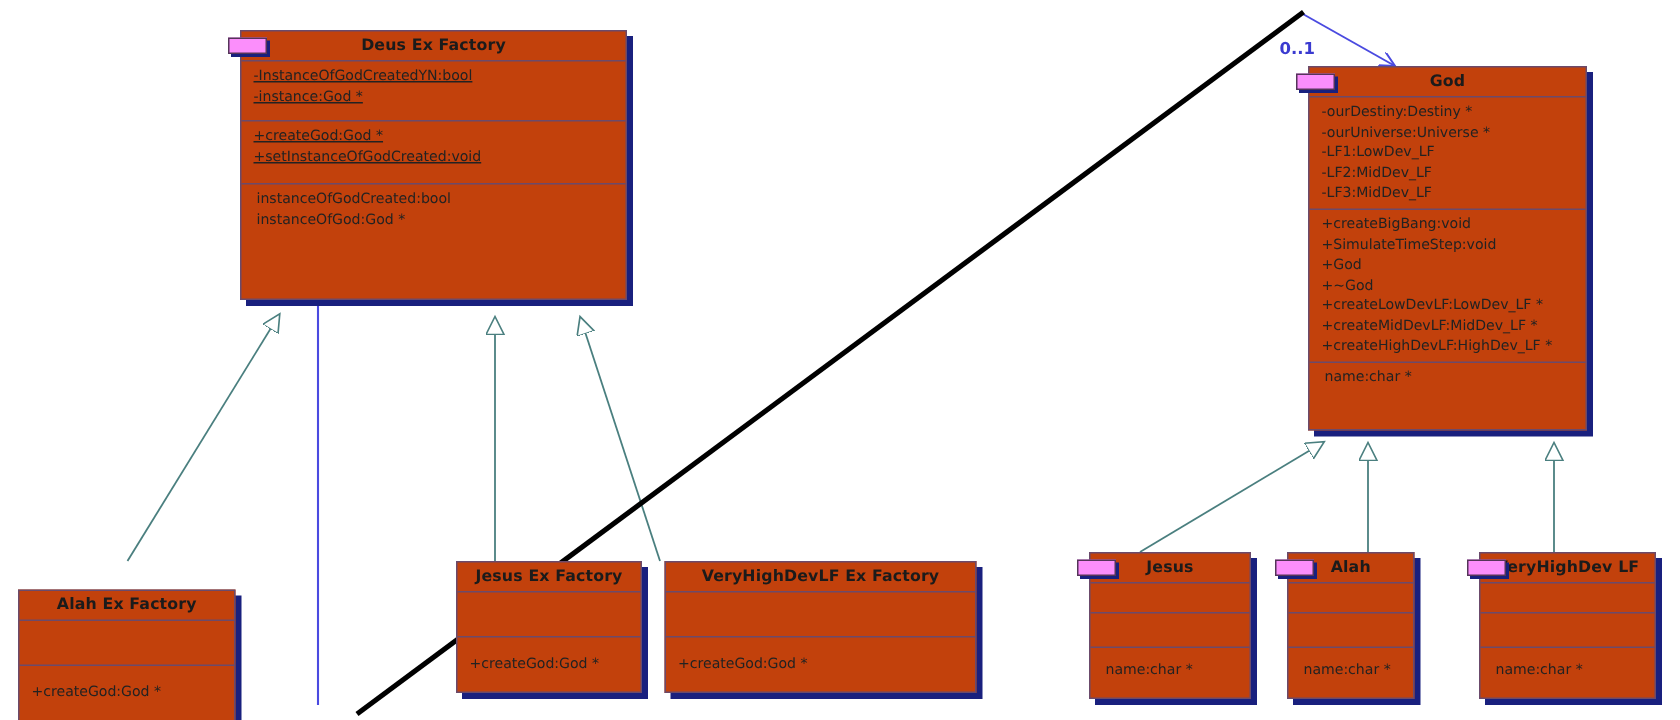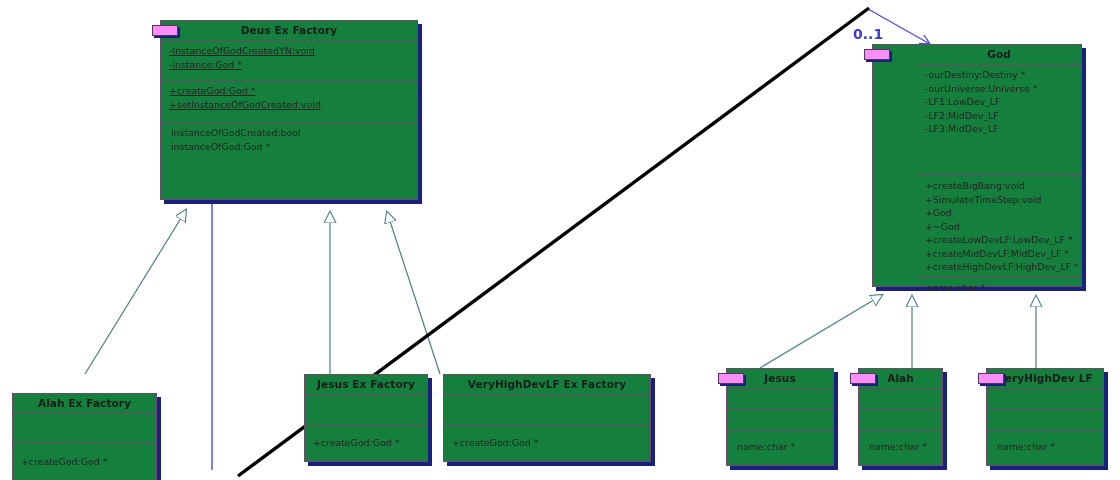--- a/index.html
+++ b/index.html
@@ -25,21 +25,21 @@
     left: 0; top: 0;
     width: 1120px;
     height: 480px;
     pointer-events: none;
     z-index: 1;
   }
   .uml-class {
     position: absolute;
     z-index: 3;
     box-sizing: border-box;
-    background: #15803d;
+    background: #c2410c;
     border: 1.4px solid #6b4a6b;
     box-shadow: 4px 4px 0 0 #19207e;
   }
   .uml-tab {
     position: absolute;
     left: -9px;
     top: 4px;
     width: 26px;
     height: 11px;
     background: #fb8efb;
@@ -77,21 +77,21 @@
   }
   .member.underlined {
     text-decoration: underline;
   }
   .member.indented {
     padding-left: 10px;
   }
   .mult-label {
     position: absolute;
     z-index: 5;
-    font-size: 14px;
+    font-size: 11px;
     font-weight: bold;
     color: #3a3ad0;
     white-space: nowrap;
   }
 </style>
 </head>
 <body>
 
 <div id="canvas">
 
@@ -132,44 +132,44 @@
 
     <g>
       <line x1="869" y1="8" x2="238" y2="476" stroke="#000000" stroke-width="3.4"></line>
     </g>
   </svg>
 
   <div class="uml-class" style="left:160px; top:20px; width:258px; height:180px;">
     <div class="uml-tab"></div>
     <div class="cls-title">Deus Ex Factory</div>
     <div class="compartment" style="height:40px;">
-      <div class="member underlined">-InstanceOfGodCreatedYN:void</div>
+      <div class="member underlined">-InstanceOfGodCreatedYN:bool</div>
       <div class="member underlined">-instance:God *</div>
     </div>
     <div class="compartment" style="height:42px;">
       <div class="member underlined">+createGod:God *</div>
       <div class="member underlined">+setInstanceOfGodCreated:void</div>
     </div>
     <div class="compartment" style="height:46px;">
       <div class="member indented">instanceOfGodCreated:bool</div>
       <div class="member indented">instanceOfGod:God *</div>
     </div>
   </div>
 
-  <div class="uml-class" style="left:872px; top:44px; width:210px; height:243px;padding-left:44px;">
+  <div class="uml-class" style="left:872px; top:44px; width:186px; height:243px;">
     <div class="uml-tab"></div>
     <div class="cls-title">God</div>
     <div class="compartment" style="height:75px;">
       <div class="member">-ourDestiny:Destiny *</div>
       <div class="member">-ourUniverse:Universe *</div>
       <div class="member">-LF1:LowDev_LF</div>
       <div class="member">-LF2:MidDev_LF</div>
       <div class="member">-LF3:MidDev_LF</div>
     </div>
-    <div class="compartment" style="height:102px;margin-top:36px;">
+    <div class="compartment" style="height:102px;">
       <div class="member">+createBigBang:void</div>
       <div class="member">+SimulateTimeStep:void</div>
       <div class="member">+God</div>
       <div class="member">+~God</div>
       <div class="member">+createLowDevLF:LowDev_LF *</div>
       <div class="member">+createMidDevLF:MidDev_LF *</div>
       <div class="member">+createHighDevLF:HighDev_LF *</div>
     </div>
     <div class="compartment" style="height:28px;">
       <div class="member indented">name:char *</div>

